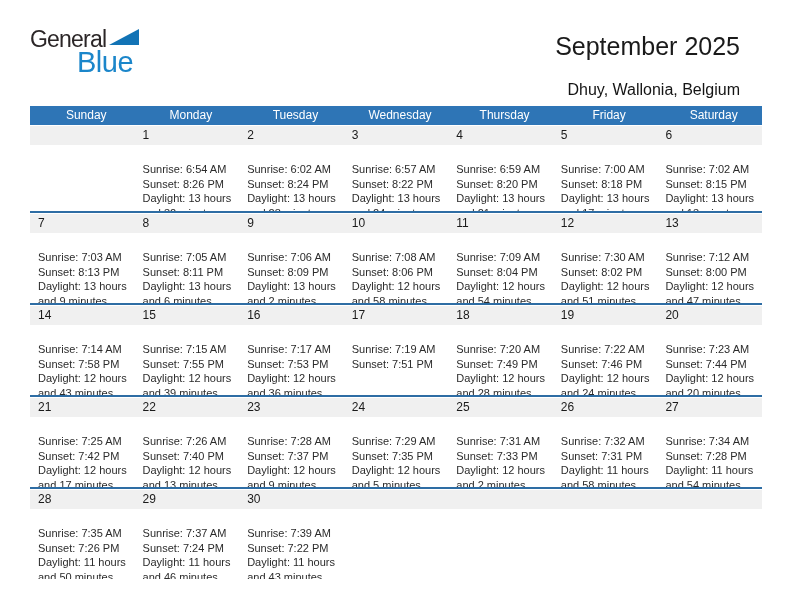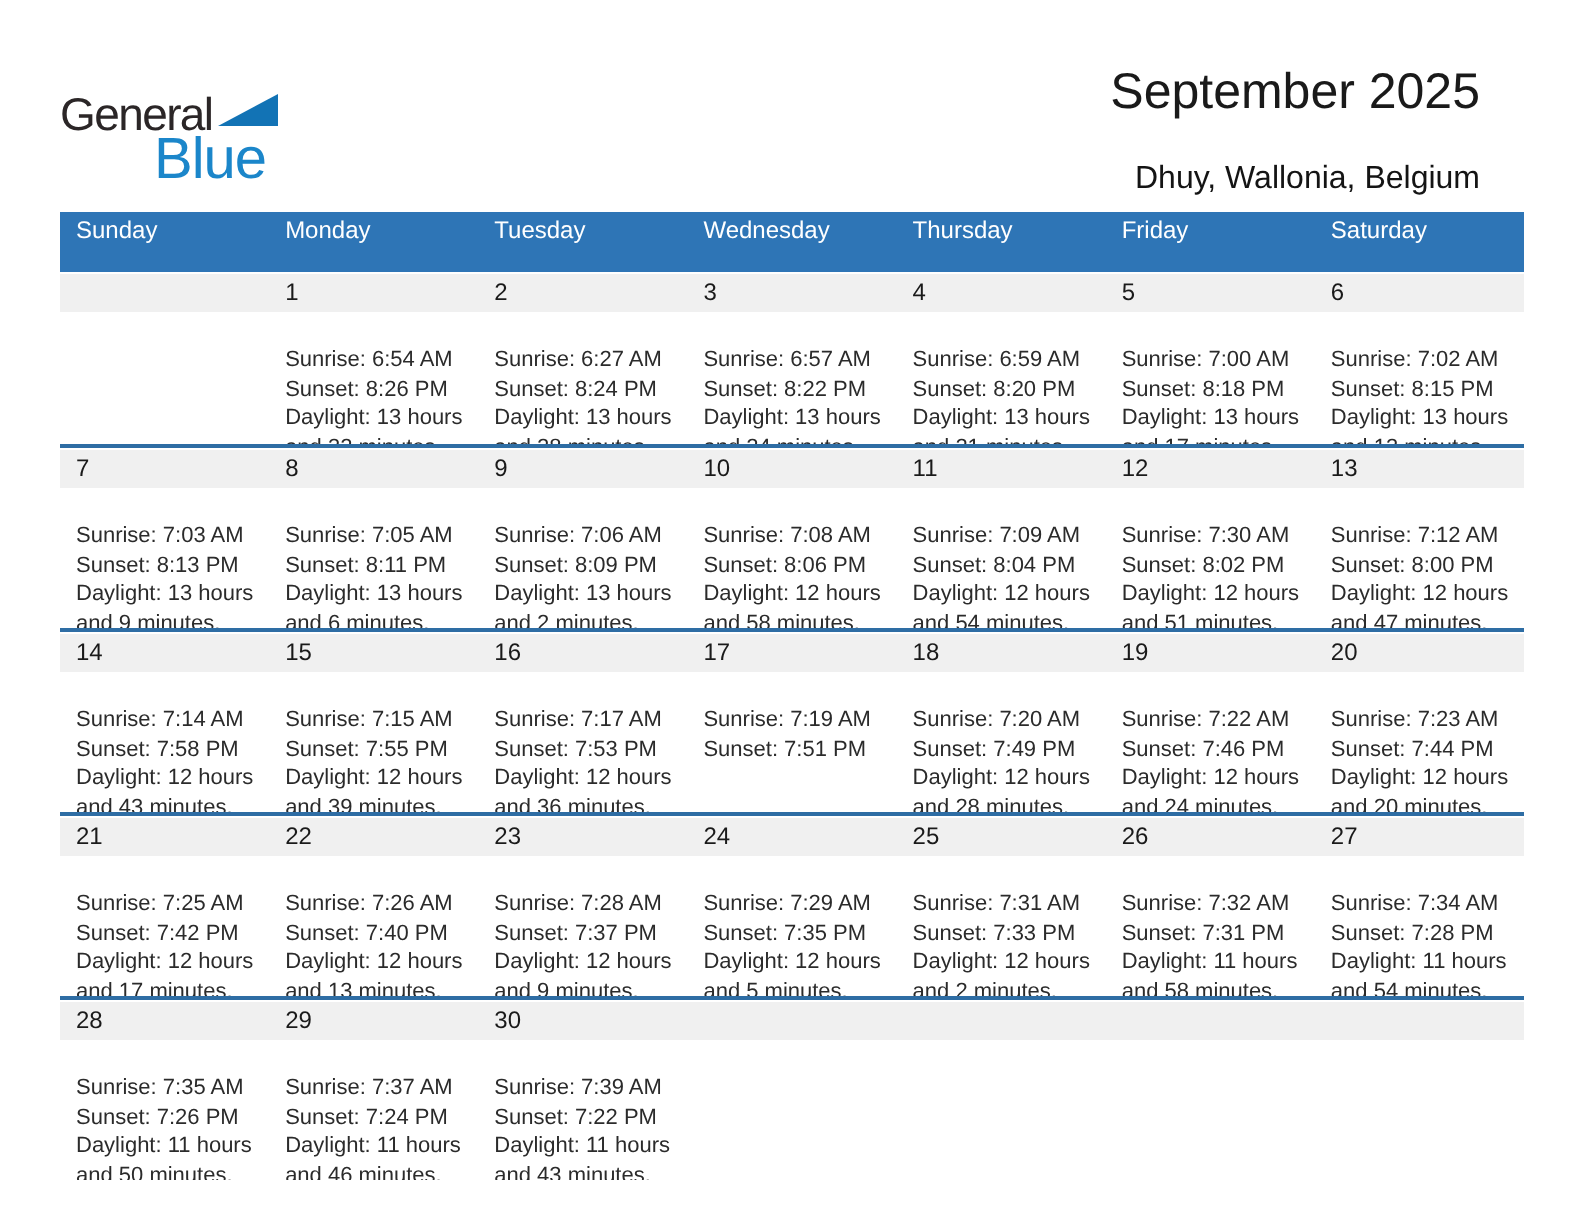--- a/index.html
+++ b/index.html
@@ -2,38 +2,38 @@
 <html style="--header-bar: #2e75b6; --week-divider: #2e6da4; --day-band: #f0f0f0; --logo-general: #2b2627; --logo-blue: #1b86ca; --logo-triangle: #1273b5;"><head>
 <meta charset="utf-8">
 <style>
   html,body { margin:0; padding:0; background:#ffffff; }
   .page {
     position:relative; width:792px; height:612px; background:#ffffff;
     font-family:"Liberation Sans","DejaVu Sans",sans-serif; overflow:hidden;
   }
 
   
-  .logo { position:absolute; left:30px; top:44px; width:150px; height:52px; }
+  .logo { position:absolute; left:30px; top:26px; width:150px; height:52px; }
   .logo-general { font-size:23px; color:var(--logo-general,#2b2627); letter-spacing:-0.8px; }
   .logo-tri {
     position:absolute; left:79px; top:3px; width:0; height:0;
     border-left:30px solid transparent;
     border-bottom:16px solid var(--logo-triangle,#1273b5);
   }
   .logo-blue { font-size:29px; color:var(--logo-blue,#1b86ca); margin:-7px 0 0 47px; letter-spacing:-0.5px; }
 
   
   .titles { position:absolute; top:32px; right:52px; text-align:right; }
   .title { font-size:25px; color:#1a1a1a; }
   .subtitle { font-size:16px; color:#141414; margin-top:20px; }
 
   
   .calendar { position:absolute; left:30px; top:106px; width:732px; }
   .cal-head { display:grid; grid-template-columns:repeat(7,1fr); background:var(--header-bar,#2e75b6); }
-  .cal-head-cell { height:30px; line-height:19px; color:#ffffff; font-size:12px; padding-left:8px; overflow:hidden; }
+  .cal-head-cell { height:19px; line-height:19px; color:#ffffff; font-size:12px; padding-left:8px; overflow:hidden;text-align:center; }
 
   .week {
     display:grid; grid-template-columns:repeat(7,1fr);
     height:92px; box-sizing:border-box;
     border-top:2px solid var(--week-divider,#2e6da4);
   }
   .week.first { border-top:none; height:86px; }
 
   .cell { overflow:hidden; }
   .num {
@@ -77,21 +77,21 @@
           <div class="num">1</div>
           <div class="details">
             <div class="line">Sunrise: 6:54 AM</div>
             <div class="line">Sunset: 8:26 PM</div>
             <div class="line daylight">Daylight: 13 hours and 32 minutes.</div>
           </div>
         </div>
         <div class="cell">
           <div class="num">2</div>
           <div class="details">
-            <div class="line">Sunrise: 6:27 AM</div>
+            <div class="line">Sunrise: 6:02 AM</div>
             <div class="line">Sunset: 8:24 PM</div>
             <div class="line daylight">Daylight: 13 hours and 28 minutes.</div>
           </div>
         </div>
         <div class="cell">
           <div class="num">3</div>
           <div class="details">
             <div class="line">Sunrise: 6:57 AM</div>
             <div class="line">Sunset: 8:22 PM</div>
             <div class="line daylight">Daylight: 13 hours and 24 minutes.</div>

